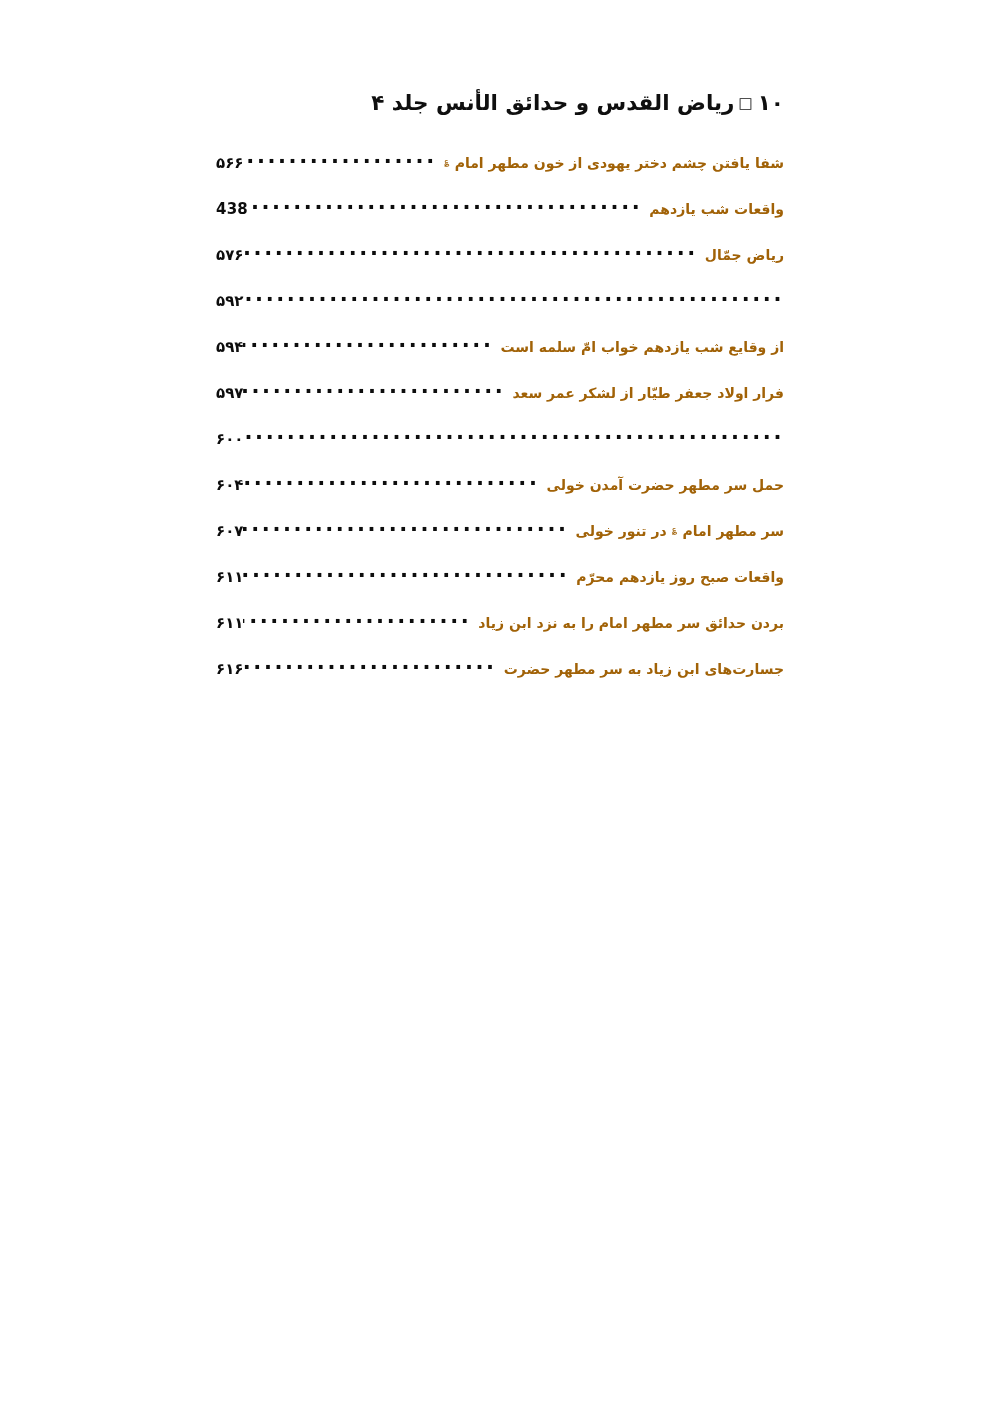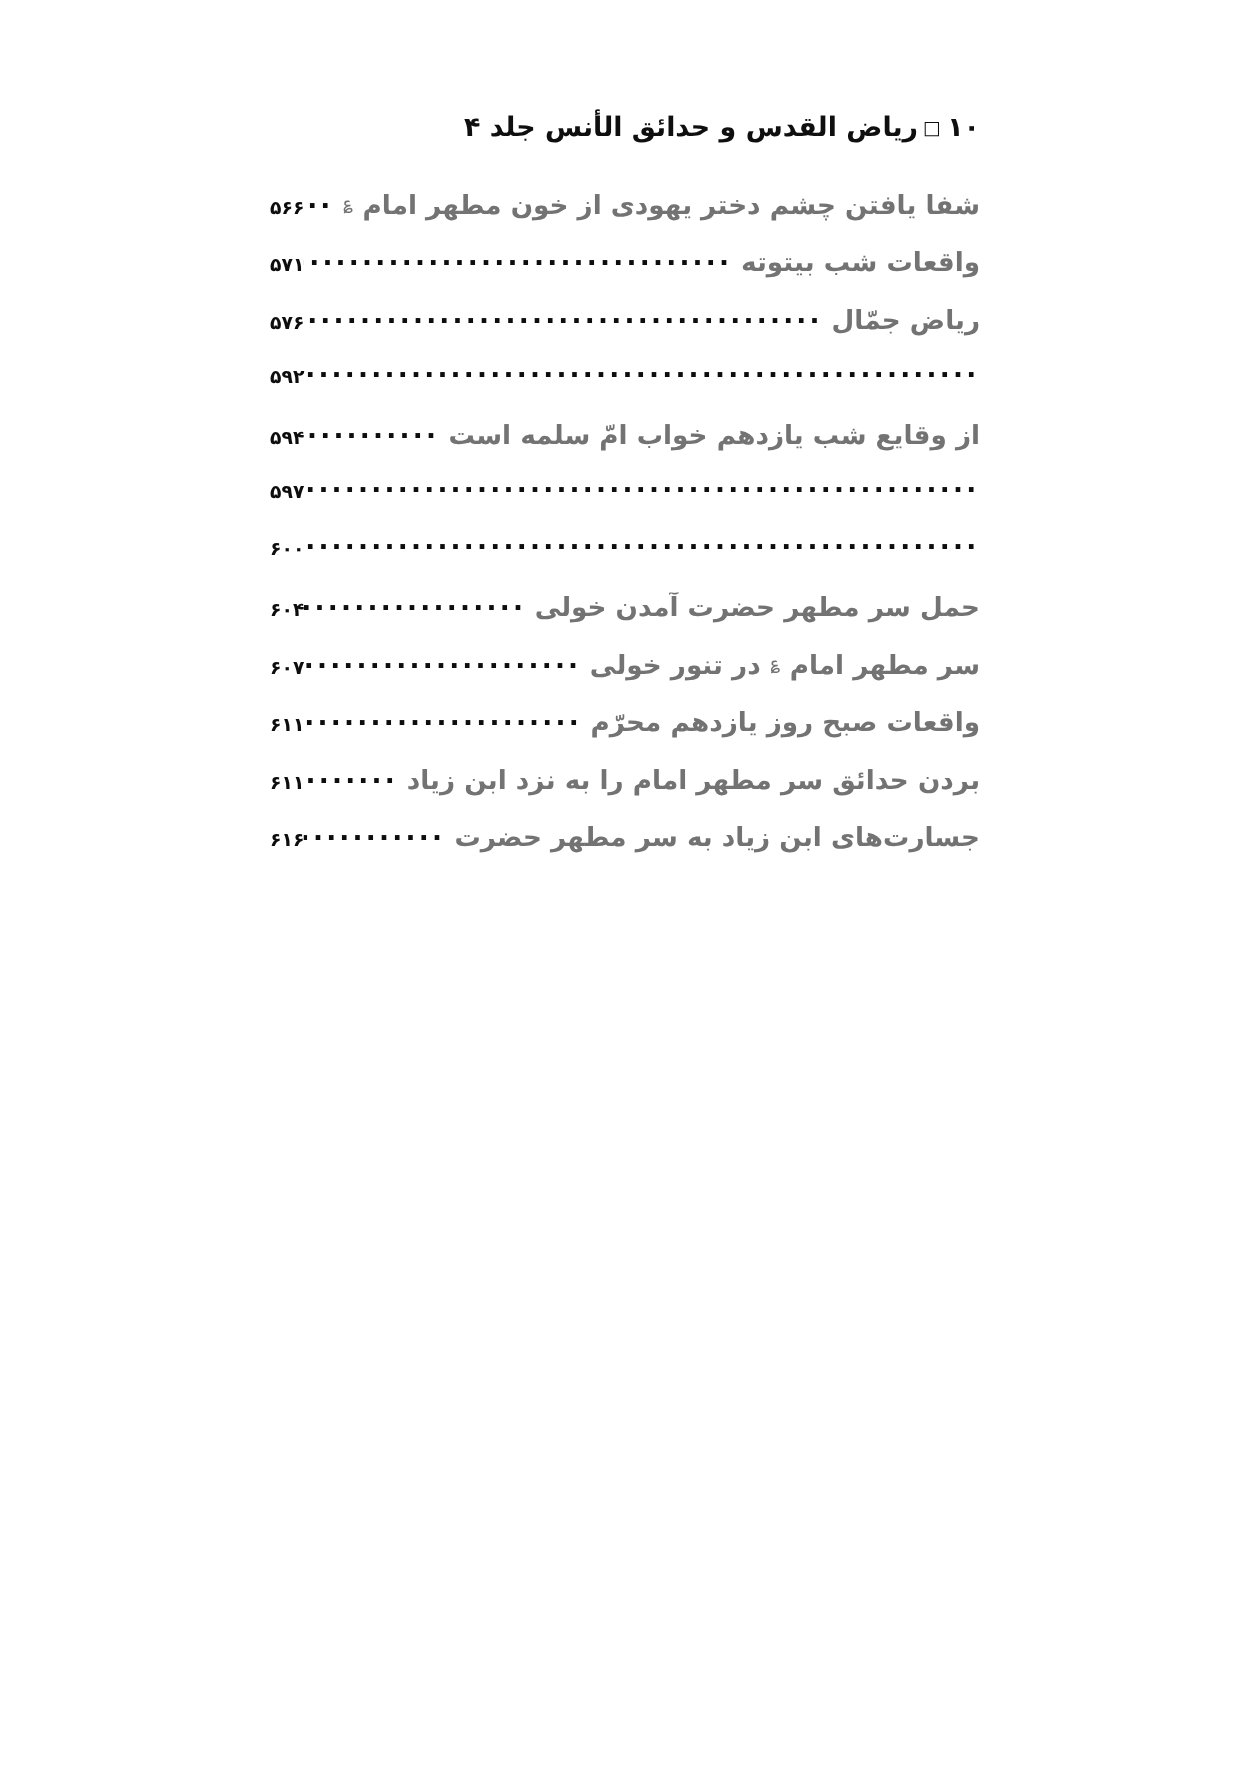--- a/index.html
+++ b/index.html
@@ -62,23 +62,23 @@
     flex-direction: row;
     align-items: baseline;
     width: 100%;
     height: 46px;
     direction: rtl;
     overflow: hidden;
   }
 
   .toc-title {
     flex: 0 0 auto;
-    font-size: 21px;
+    font-size: 14px;
     font-weight: 700;
-    color: #737373;
+    color: #a16207;
     white-space: nowrap;
     letter-spacing: 0.1px;
     line-height: 1.15;
     padding-left: 7px;
   }
 
   .toc-leader {
     flex: 1 1 auto;
     position: relative;
     height: 1em;
@@ -133,39 +133,40 @@
     <span class="hdr-folio">۱۰</span><span class="hdr-sep">□</span><span>ریاض القدس و حدائق الأنس جلد ۴</span>
   </div>
 
   <div class="toc">
       <div class="toc-entry">
         <span class="toc-title"><span>شفا یافتن چشم دختر یهودی از خون مطهر امام</span> <span class="honorific">؏</span></span>
         <span class="toc-leader"></span>
         <span class="toc-page">۵۶۶</span>
       </div>
       <div class="toc-entry">
-        <span class="toc-title"><span>واقعات شب بیتوته</span></span>
+        <span class="toc-title"><span>واقعات شب یازدهم</span></span>
         <span class="toc-leader"></span>
-        <span class="toc-page">۵۷۱</span>
+        <span class="toc-page">438</span>
       </div>
       <div class="toc-entry">
         <span class="toc-title"><span>ریاض جمّال</span></span>
         <span class="toc-leader"></span>
         <span class="toc-page">۵۷۶</span>
       </div>
       <div class="toc-entry">
         <span class="toc-leader"></span>
         <span class="toc-page">۵۹۲</span>
       </div>
       <div class="toc-entry">
         <span class="toc-title"><span>از وقایع شب یازدهم خواب امّ سلمه است</span></span>
         <span class="toc-leader"></span>
         <span class="toc-page">۵۹۴</span>
       </div>
       <div class="toc-entry">
+        <span class="toc-title"><span>فرار اولاد جعفر طیّار از لشکر عمر سعد</span></span>
         <span class="toc-leader"></span>
         <span class="toc-page">۵۹۷</span>
       </div>
       <div class="toc-entry">
         <span class="toc-leader"></span>
         <span class="toc-page">۶۰۰</span>
       </div>
       <div class="toc-entry">
         <span class="toc-title"><span>حمل سر مطهر حضرت آمدن خولی</span></span>
         <span class="toc-leader"></span>

